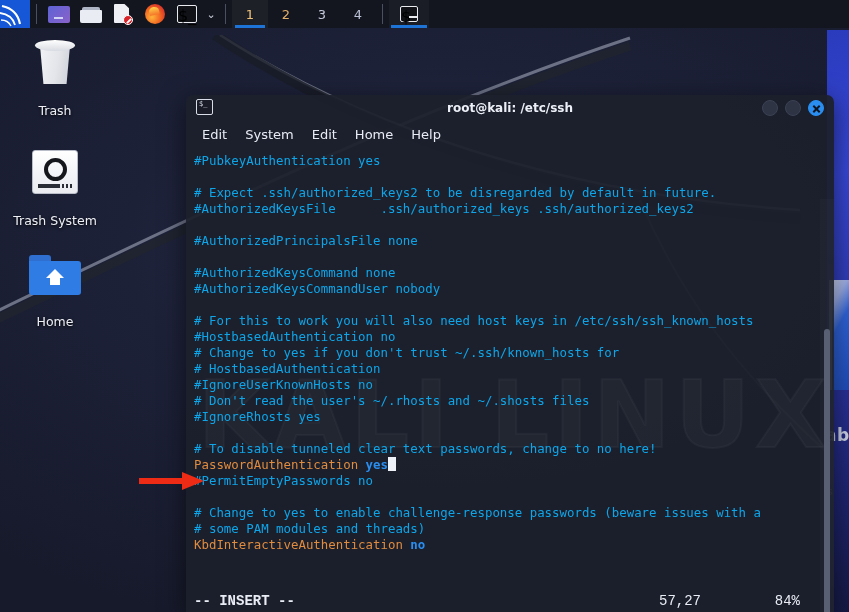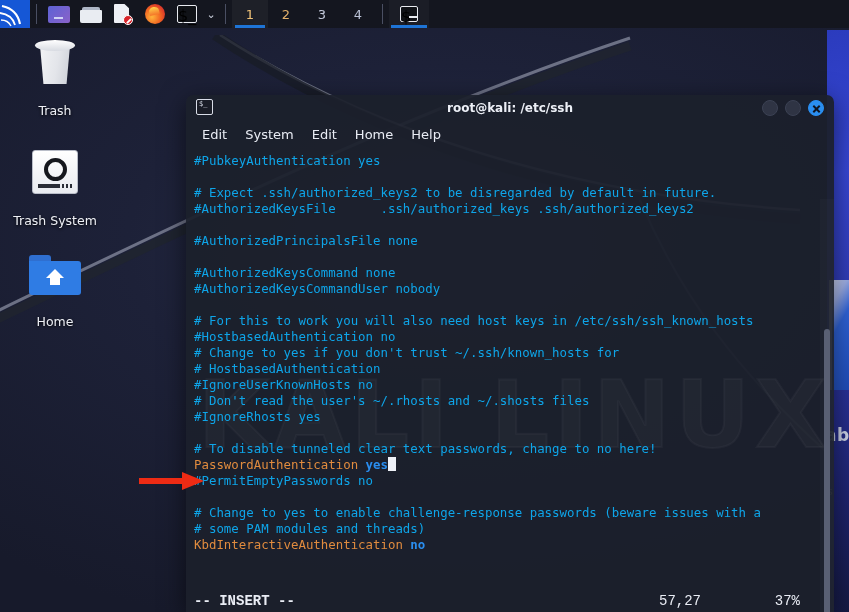--- a/index.html
+++ b/index.html
@@ -292,21 +292,21 @@
     <div class="mi">Help</div>
   </div>
 
   <div id="termbody">
     <div id="watermark">KALI LINUX</div>
     <div id="screen"><div><span class="c-cm">#PubkeyAuthentication yes</span></div><div>&nbsp;</div><div><span class="c-cm"># Expect .ssh/authorized_keys2 to be disregarded by default in future.</span></div><div><span class="c-cm">#AuthorizedKeysFile      .ssh/authorized_keys .ssh/authorized_keys2</span></div><div>&nbsp;</div><div><span class="c-cm">#AuthorizedPrincipalsFile none</span></div><div>&nbsp;</div><div><span class="c-cm">#AuthorizedKeysCommand none</span></div><div><span class="c-cm">#AuthorizedKeysCommandUser nobody</span></div><div>&nbsp;</div><div><span class="c-cm"># For this to work you will also need host keys in /etc/ssh/ssh_known_hosts</span></div><div><span class="c-cm">#HostbasedAuthentication no</span></div><div><span class="c-cm"># Change to yes if you don't trust ~/.ssh/known_hosts for</span></div><div><span class="c-cm"># HostbasedAuthentication</span></div><div><span class="c-cm">#IgnoreUserKnownHosts no</span></div><div><span class="c-cm"># Don't read the user's ~/.rhosts and ~/.shosts files</span></div><div><span class="c-cm">#IgnoreRhosts yes</span></div><div>&nbsp;</div><div><span class="c-cm"># To disable tunneled clear text passwords, change to no here!</span></div><div><span class="c-kw">PasswordAuthentication </span><span class="c-val">yes</span><span class="cursor"></span></div><div><span class="c-cm">#PermitEmptyPasswords no</span></div><div>&nbsp;</div><div><span class="c-cm"># Change to yes to enable challenge-response passwords (beware issues with a</span></div><div><span class="c-cm"># some PAM modules and threads)</span></div><div><span class="c-kw">KbdInteractiveAuthentication </span><span class="c-val">no</span></div></div>
 
     <div id="statusline">
       <span class="ins">-- INSERT --</span>
       <span class="pos">57,27</span>
-      <span class="pct">37%</span>
+      <span class="pct">84%</span>
     </div>
 
     <div id="scrollbar">
       <div class="thumb"></div>
     </div>
   </div>
 </div>
 
 <svg id="arrow" viewBox="0 0 66 22">
   <line x1="1" y1="11" x2="48" y2="11" stroke="#ee2b14" stroke-width="6"></line>

